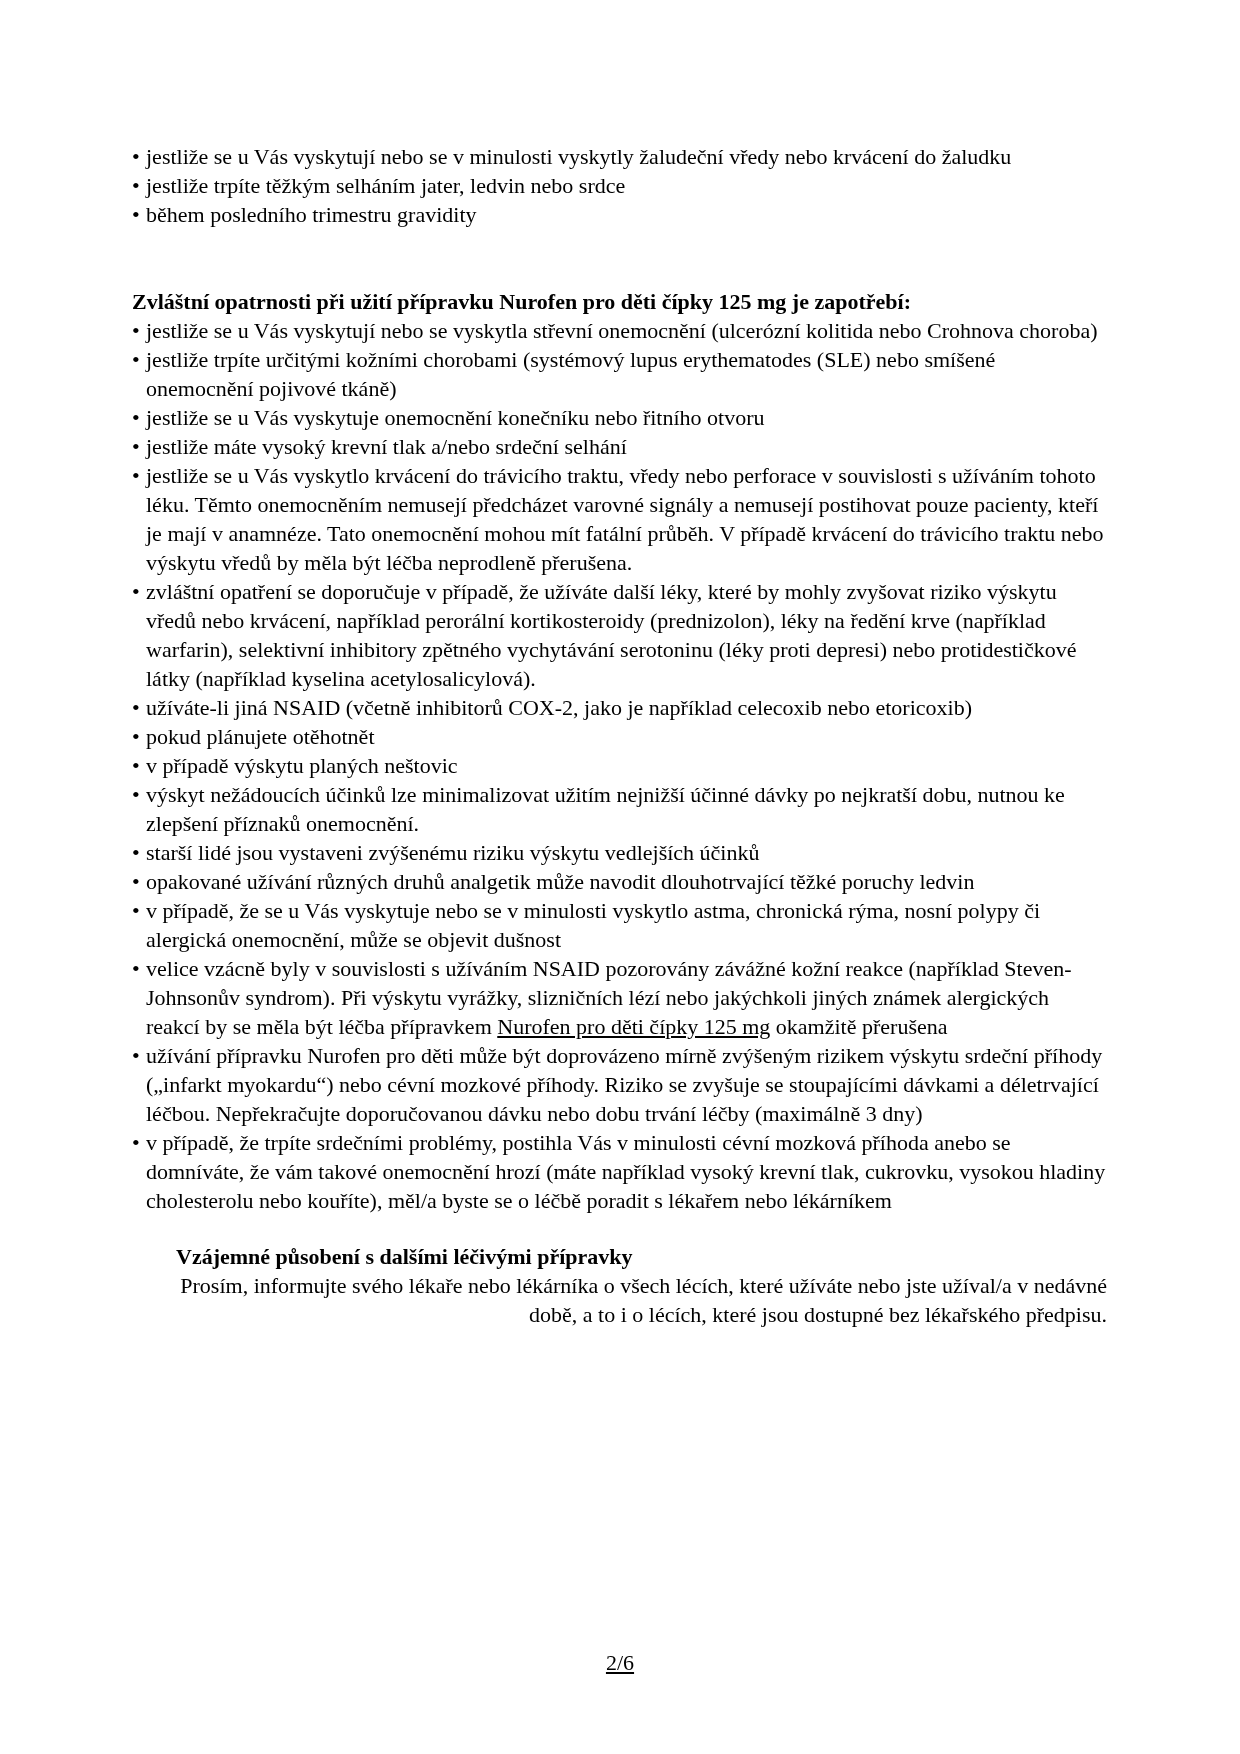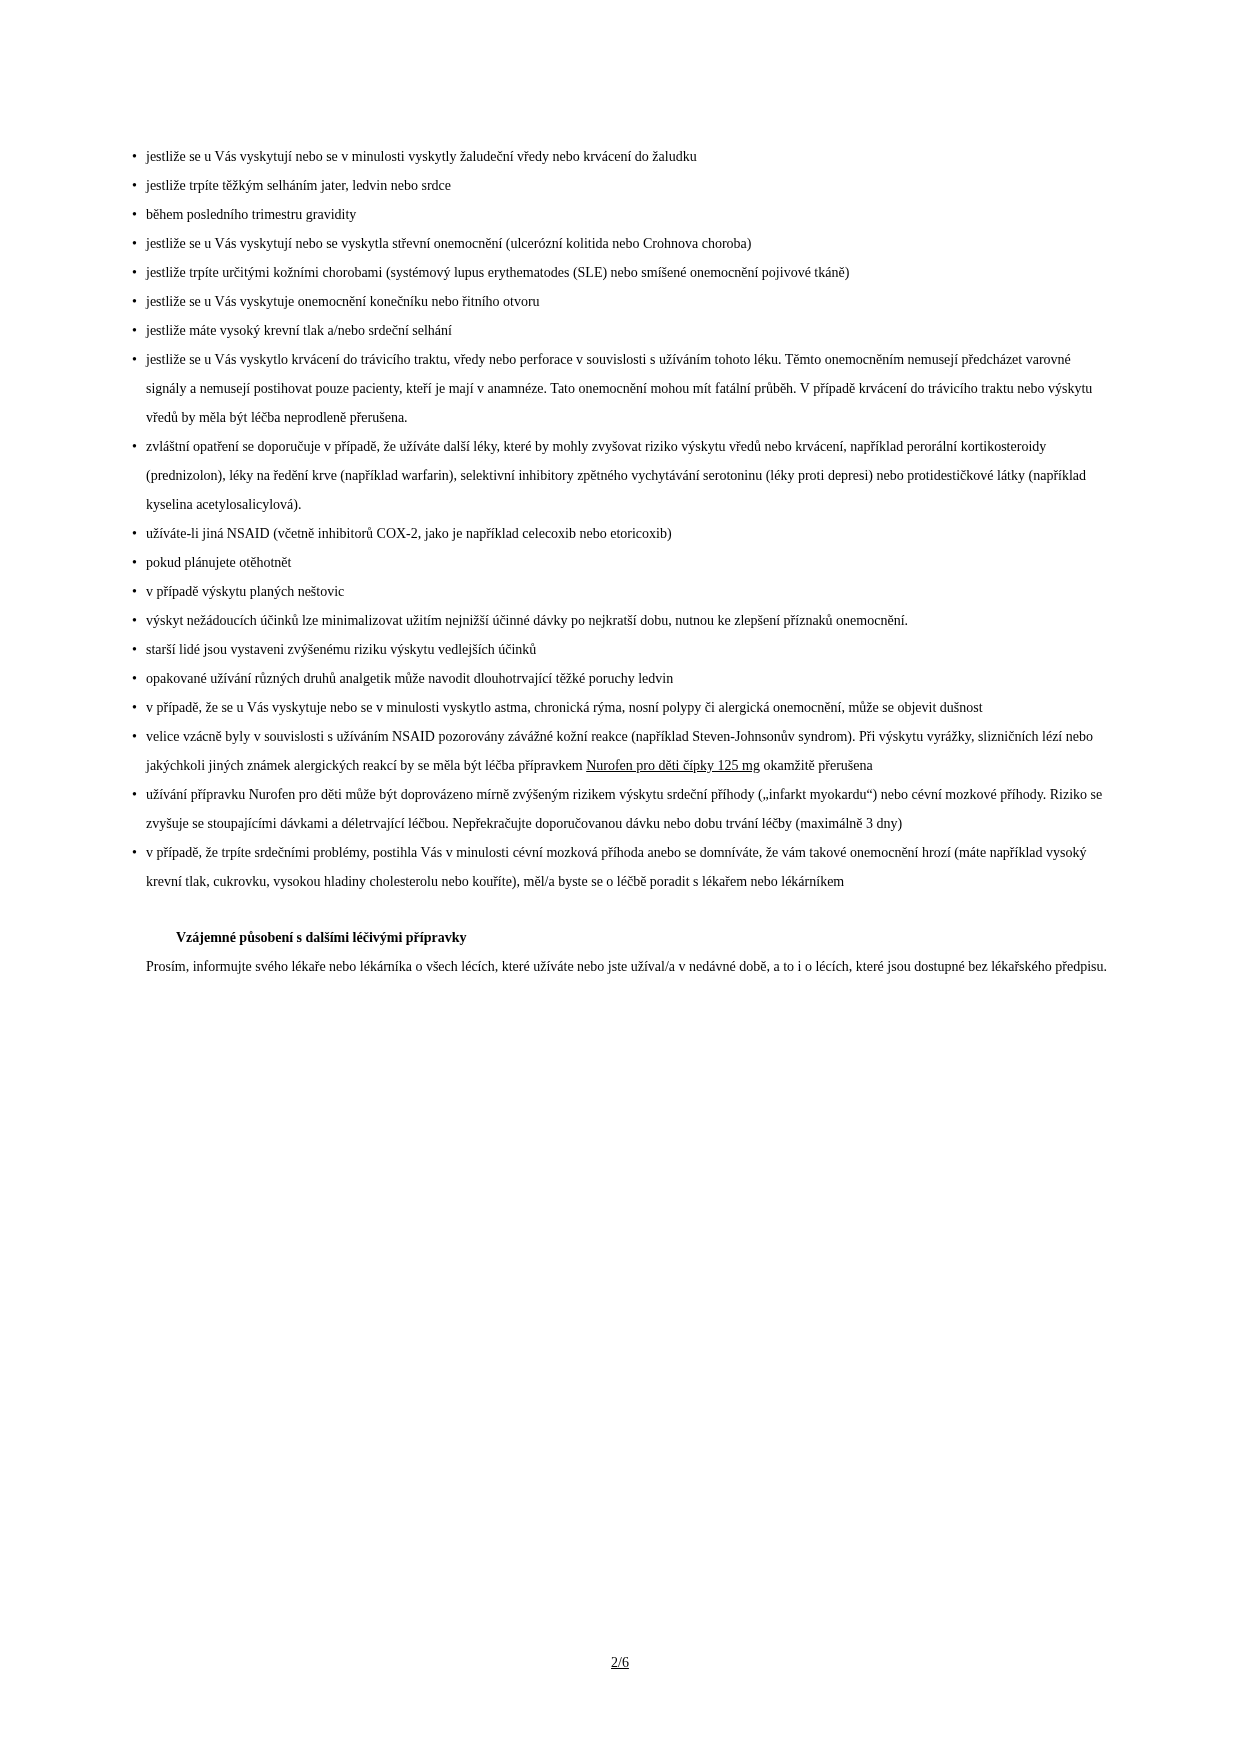--- a/index.html
+++ b/index.html
@@ -6,21 +6,21 @@
     margin: 0;
     padding: 0;
     background: #ffffff;
   }
   .page {
     position: relative;
     width: 1240px;
     height: 1754px;
     background: #ffffff;
     font-family: "Liberation Serif", "DejaVu Serif", serif;
-    font-size: 14px;
+    font-size: 22px;
     line-height: 29px;
     color: #000000;
     overflow: hidden;
   }
   .content {
     position: absolute;
     left: 132px;
     top: 142px;
     width: 975px;
   }
@@ -58,20 +58,21 @@
 </head>
 <body>
 
 <div class="page">
   <div class="content">
       <ul class="bullets sec-0">
         <li><span>jestliže se u Vás vyskytují nebo se v minulosti vyskytly žaludeční vředy nebo krvácení do žaludku</span></li>
         <li><span>jestliže trpíte těžkým selháním jater, ledvin nebo srdce</span></li>
         <li><span>během posledního trimestru gravidity</span></li>
       </ul>
+      <div class="heading sec-1">Zvláštní opatrnosti při užití přípravku Nurofen pro děti čípky 125 mg  je zapotřebí:</div>
       <ul class="bullets sec-2">
         <li><span>jestliže se u Vás vyskytují nebo se vyskytla střevní onemocnění (ulcerózní kolitida nebo Crohnova choroba)</span></li>
         <li><span>jestliže trpíte určitými kožními chorobami (systémový lupus erythematodes (SLE) nebo smíšené onemocnění pojivové tkáně)</span></li>
         <li><span>jestliže se u Vás vyskytuje onemocnění konečníku nebo řitního otvoru</span></li>
         <li><span>jestliže máte vysoký krevní tlak a/nebo srdeční selhání</span></li>
         <li><span>jestliže se u Vás vyskytlo krvácení do trávicího traktu, vředy nebo perforace v souvislosti s užíváním tohoto léku. Těmto onemocněním nemusejí předcházet varovné signály a nemusejí postihovat pouze pacienty, kteří je mají v anamnéze. Tato onemocnění mohou mít fatální průběh. V případě krvácení do trávicího traktu nebo výskytu vředů by měla být léčba neprodleně přerušena.</span></li>
         <li><span>zvláštní opatření se doporučuje v případě, že užíváte další léky, které by mohly zvyšovat riziko výskytu vředů nebo krvácení, například perorální kortikosteroidy (prednizolon), léky na ředění krve (například warfarin), selektivní inhibitory zpětného vychytávání serotoninu (léky proti depresi) nebo protidestičkové látky (například kyselina acetylosalicylová).</span></li>
         <li><span>užíváte-li jiná NSAID (včetně inhibitorů COX-2, jako je například celecoxib nebo etoricoxib)</span></li>
         <li><span>pokud plánujete otěhotnět</span></li>
         <li><span>v případě výskytu planých neštovic</span></li>

